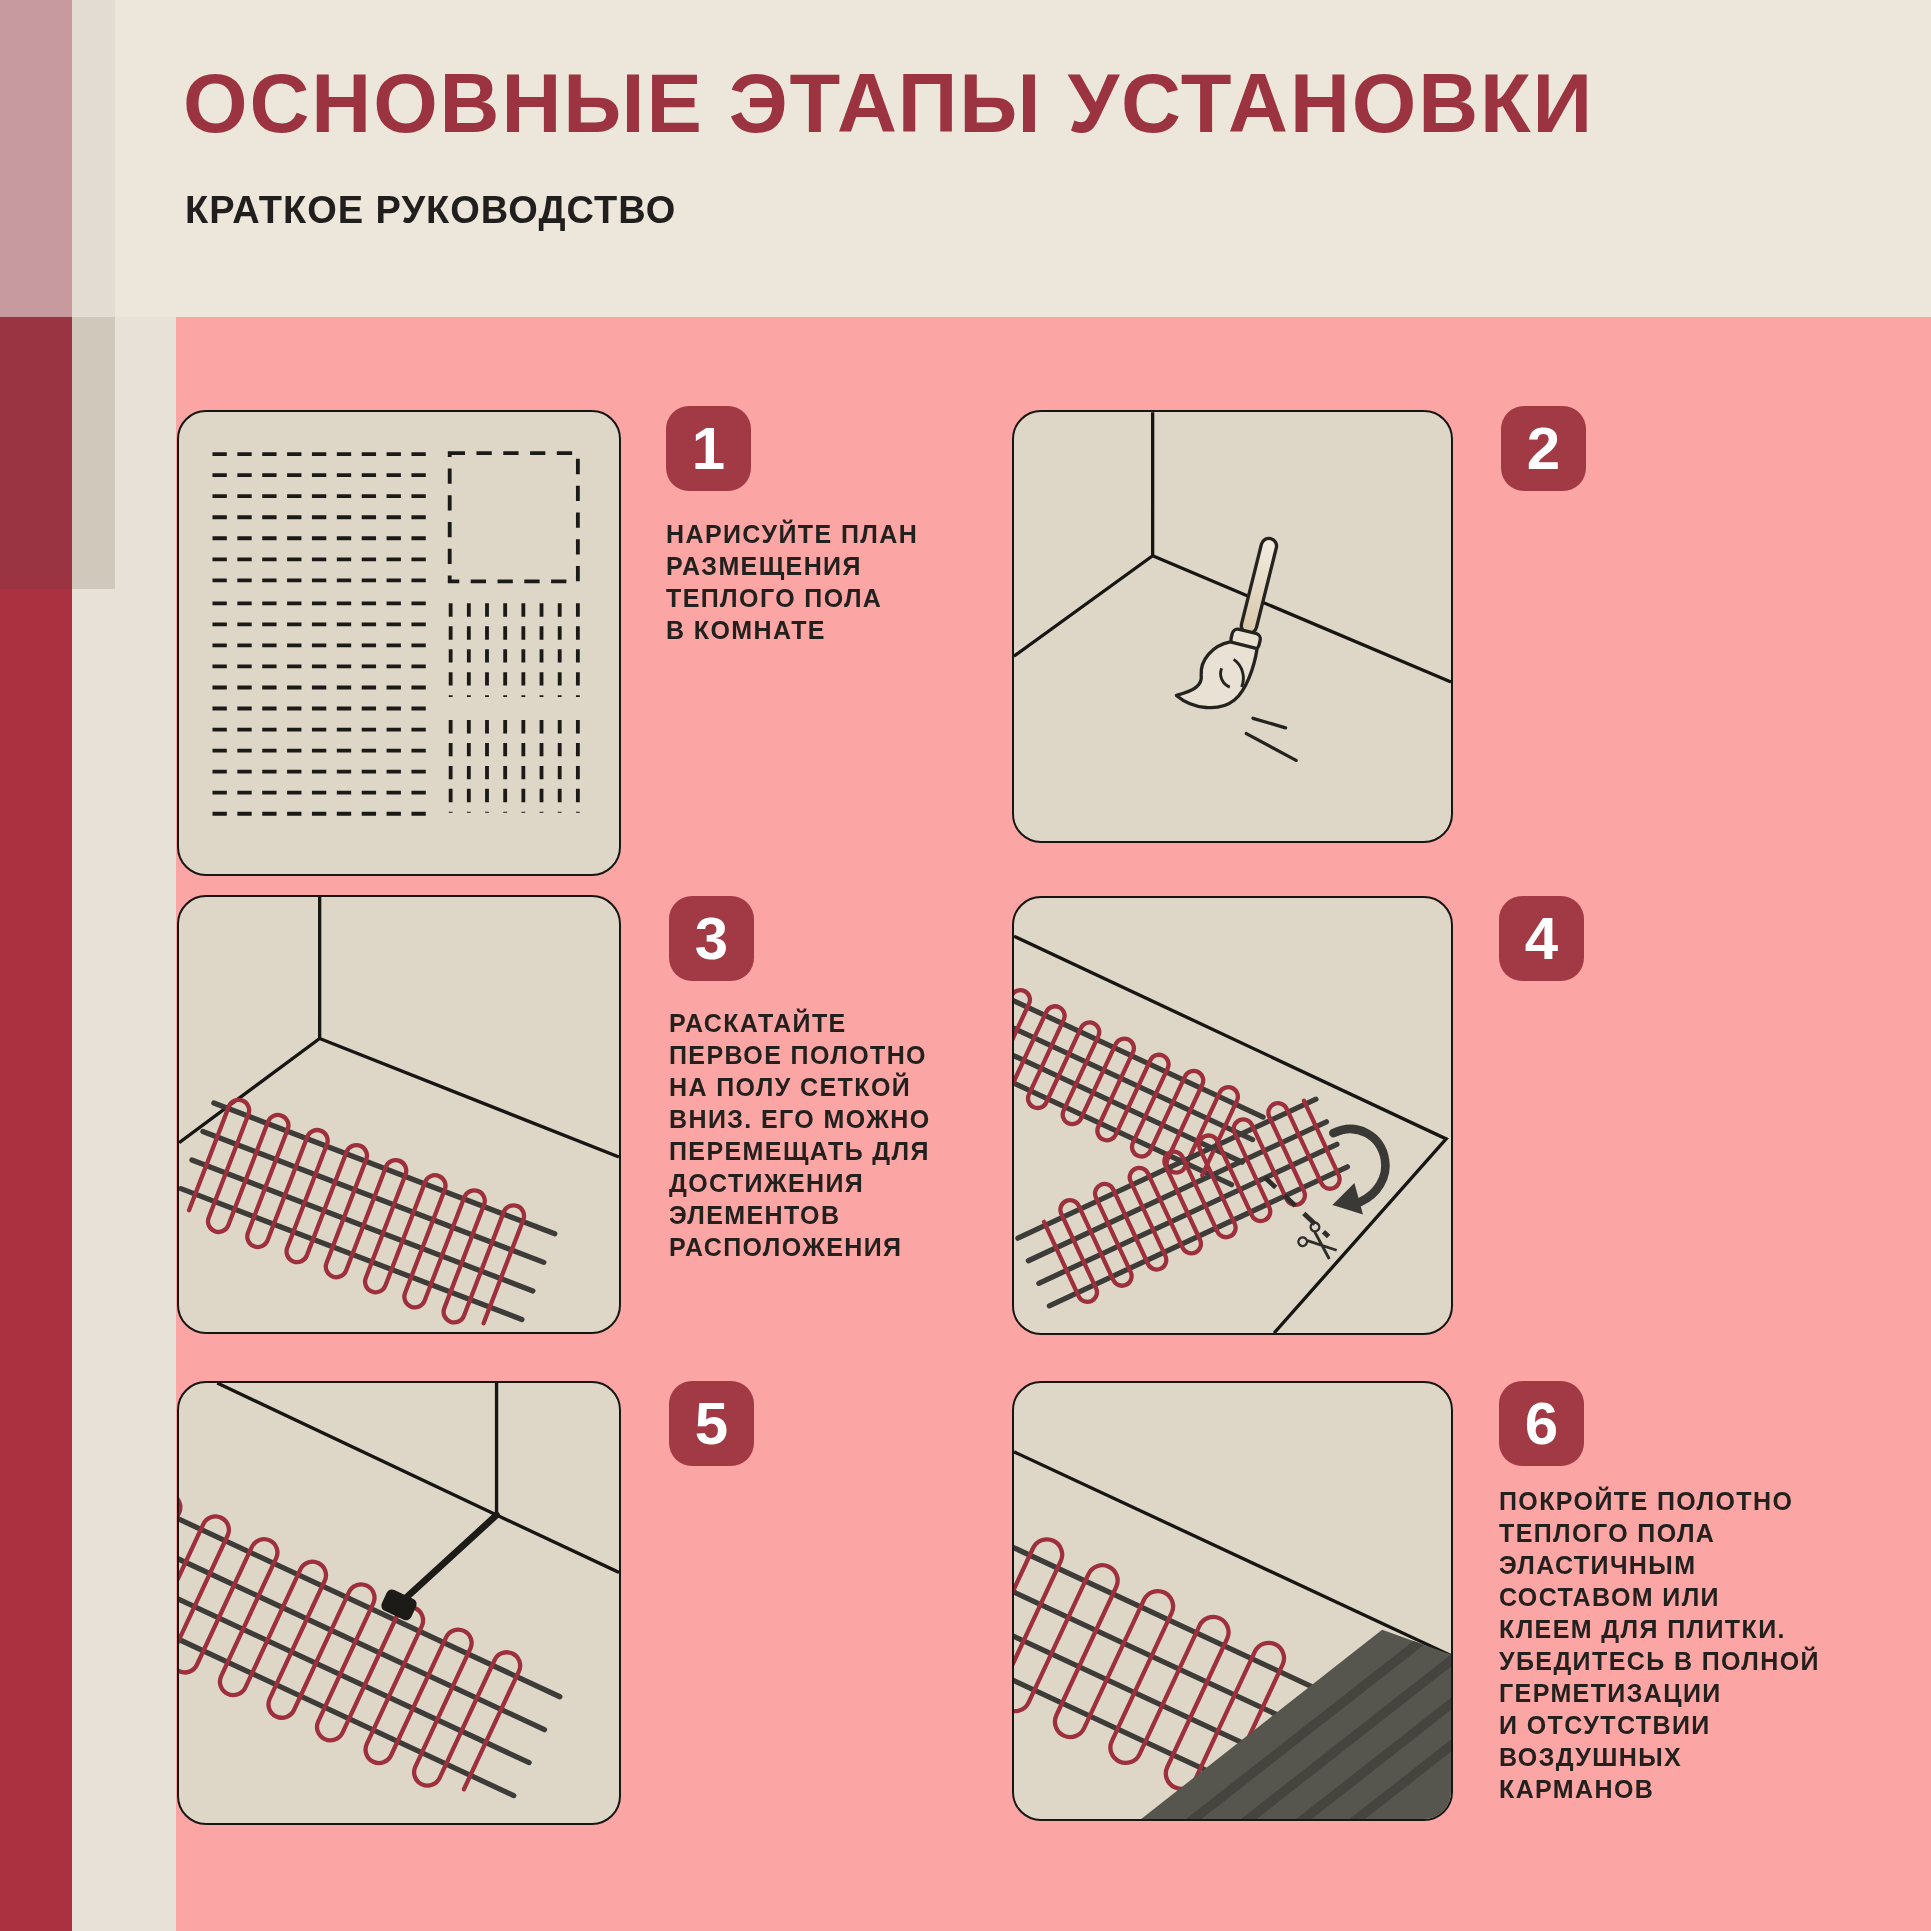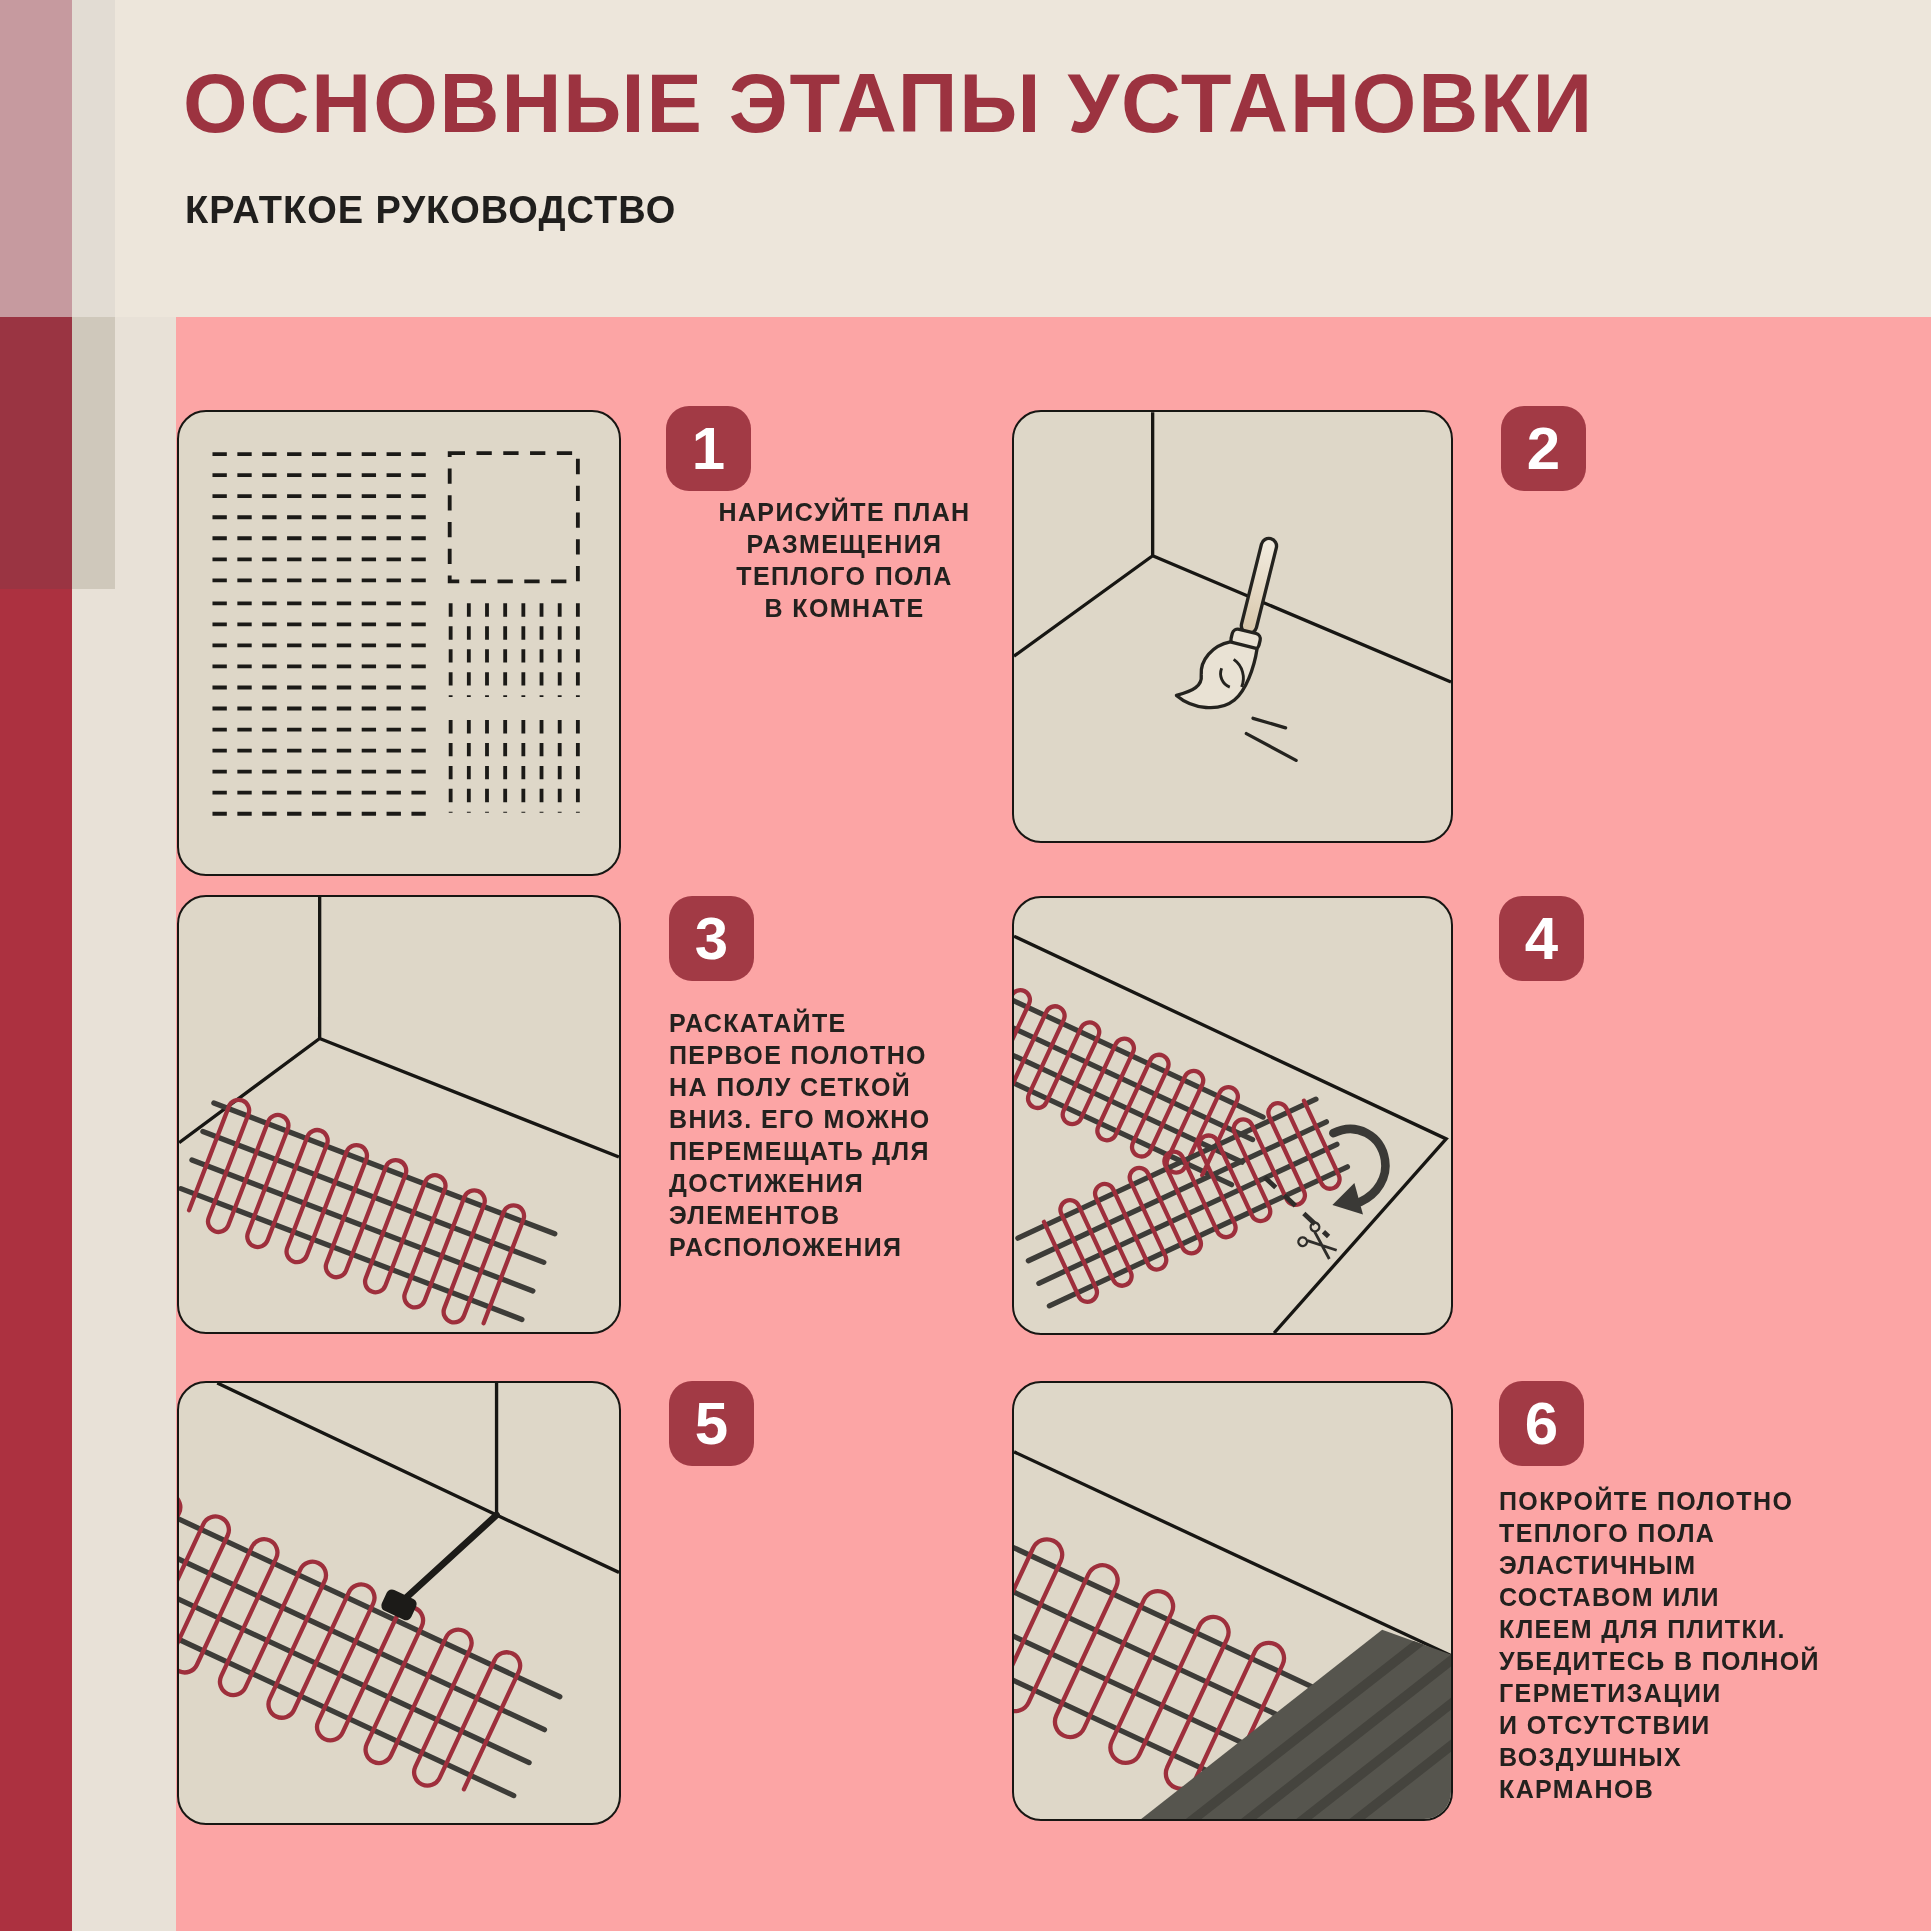--- a/index.html
+++ b/index.html
@@ -31,21 +31,21 @@
 
   .badge{position:absolute;width:85px;height:85px;border-radius:23px;background:#a23a45;
          color:#ffffff;font-size:60px;font-weight:800;display:flex;align-items:center;
          justify-content:center;line-height:1;}
   .badge-1{left:666px;top:406px;}  .badge-2{left:1501px;top:406px;}
   .badge-3{left:669px;top:896px;}  .badge-4{left:1499px;top:896px;}
   .badge-5{left:669px;top:1381px;} .badge-6{left:1499px;top:1381px;}
 
   .step-text{position:absolute;width:357px;font-size:25px;font-weight:700;color:#23211e;
              line-height:32px;letter-spacing:1.4px;white-space:pre-line;}
-  .text-1{left:666px;top:496px;text-align:center;}  .text-2{left:1501px;top:518px;}
+  .text-1{left:666px;top:518px;}  .text-2{left:1501px;top:518px;}
   .text-3{left:669px;top:1007px;} .text-4{left:1499px;top:1007px;}
   .text-5{left:669px;top:1485px;} .text-6{left:1499px;top:1485px;}
 
   .ln{stroke:#171613;stroke-width:3.5;fill:none;}
   .dash{stroke:#1b1a17;stroke-width:4;fill:none;}
   .rail{stroke:#3d3c38;stroke-width:5.5;fill:none;stroke-linecap:round;}
   .cable{stroke:#9e2f3c;stroke-width:4.5;fill:none;stroke-linecap:round;}
 </style>
 </head>
 <body>

